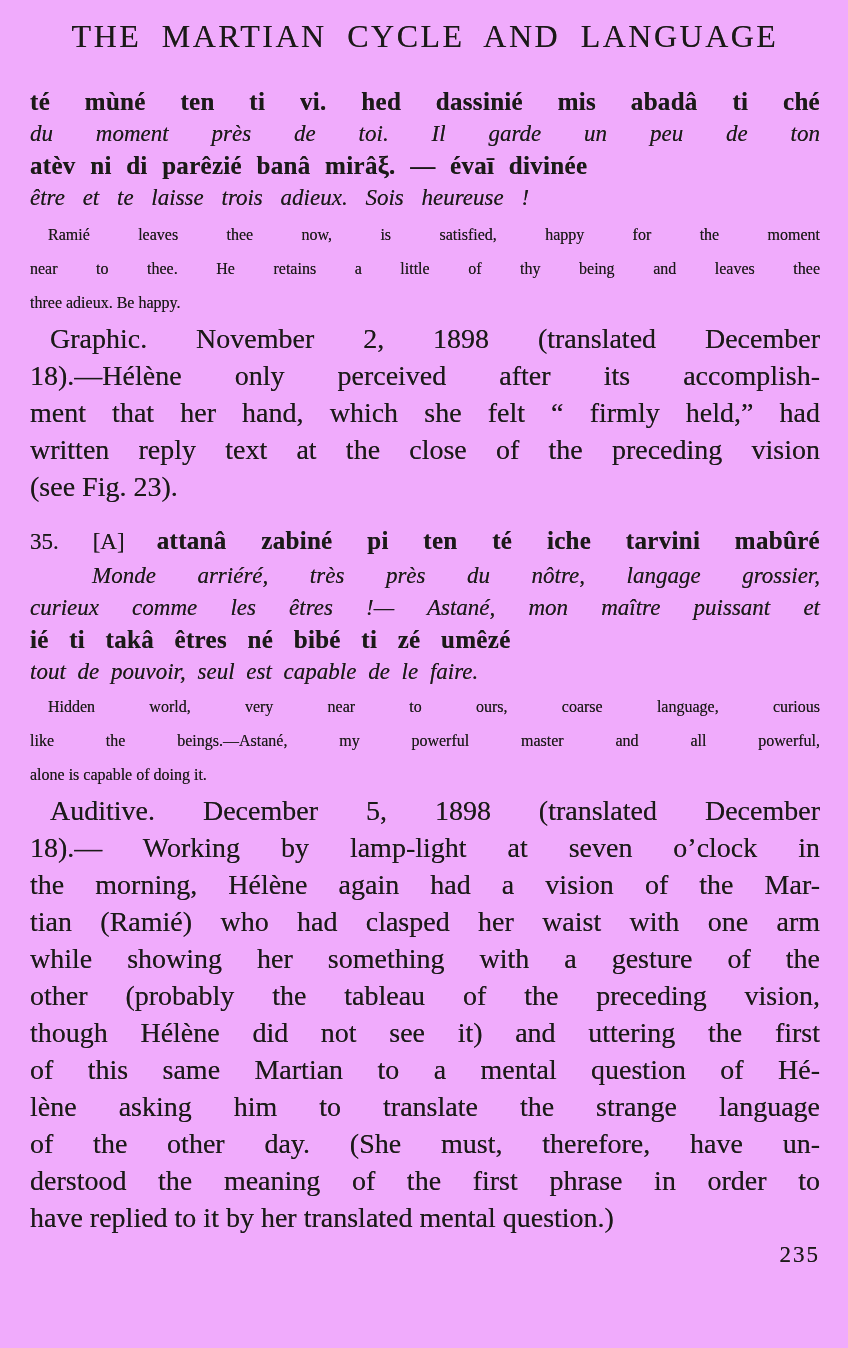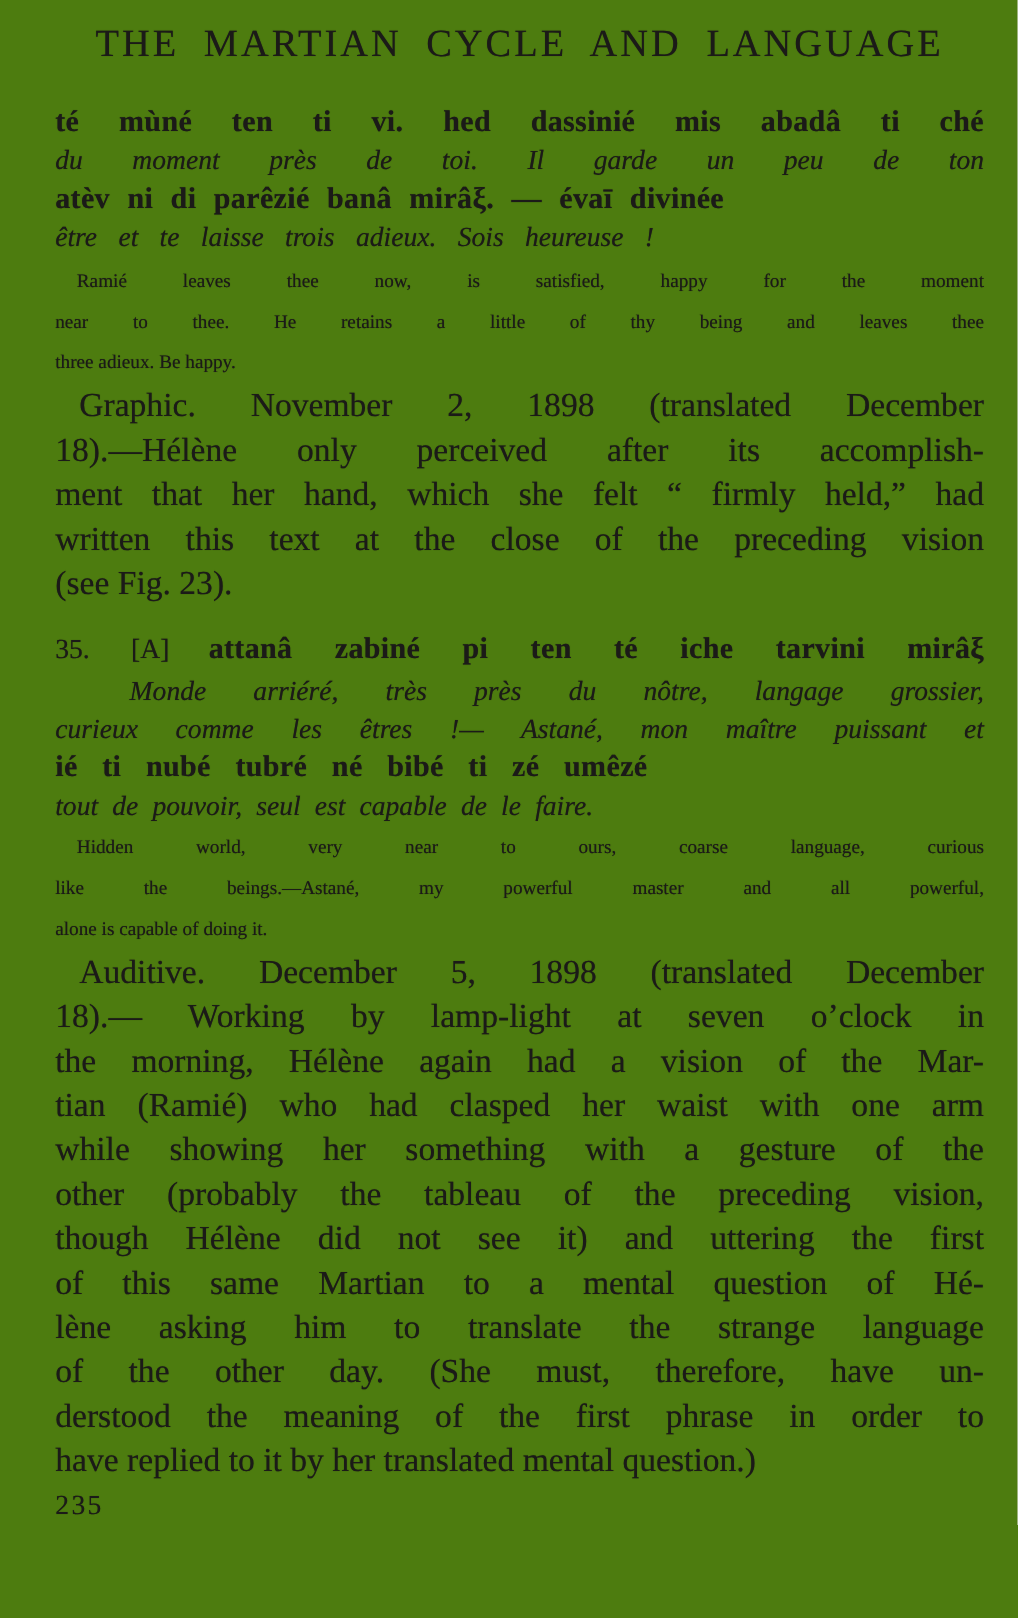--- a/index.html
+++ b/index.html
@@ -1,25 +1,25 @@
 <!DOCTYPE html>
 <html><head>
 <meta charset="utf-8">
 <style>
   html, body { margin: 0; padding: 0; background: #e9e7e2; }
   .page {
     position: relative;
     width: 848px;
     height: 1348px;
     margin: 0 auto;
-    background: #4d7c0f;
+    background: #f0abfc;
     color: #1b1a18;
     font-family: "Liberation Serif", "DejaVu Serif", serif;
     box-sizing: border-box;
-    padding: 16px 28px 0 46px;
+    padding: 16px 28px 0 30px;
     text-shadow: 0 0 0.6px rgba(25,22,20,0.65);
     overflow: hidden;
   }
   .title {
     margin: 0;
     font-size: 32px;
     font-weight: 400;
     text-align: center;
     letter-spacing: 2.5px;
     word-spacing: 10px;
@@ -42,21 +42,21 @@
   .bigpara { font-size: 28px; }
   .bigpara .line { line-height: 37px; text-align: justify; text-align-last: justify; }
   .bigpara .line.first { text-indent: 20px; }
   .bigpara .line.last { text-align-last: left; }
   .mt-il34 { margin-top: 30px; }
   .mt-t34  { margin-top: 4px; }
   .mt-il35 { margin-top: 20px; }
   .mt-t35  { margin-top: 2px; }
   .pagenum {
     margin-top: 4px;
-    text-align: left;
+    text-align: right;
     font-size: 23px;
     letter-spacing: 2px;
     line-height: 30px;
   }
 </style>
 </head>
 <body>
 
 <div class="page">
 
@@ -72,29 +72,29 @@
   <section class="smalltext mt-t34">
     <div class="line first">Ramié leaves thee now, is satisfied, happy for the moment</div>
     <div class="line">near to thee.  He retains a little of thy being and leaves thee</div>
     <div class="line last">three adieux.  Be happy.</div>
   </section>
 
   <section class="bigpara">
     <div class="line first">Graphic.   November 2, 1898 (translated December</div>
     <div class="line">18).—Hélène only perceived after its accomplish-</div>
     <div class="line">ment that her hand, which she felt “ firmly held,” had</div>
-    <div class="line">written this text at the close of the preceding vision</div>
+    <div class="line">written reply text at the close of the preceding vision</div>
     <div class="line last">(see Fig. 23).</div>
   </section>
 
   <section class="mt-il35">
-    <div class="iline jfull"><span class="roman">35. [A]</span> <span class="martian">attanâ zabiné pi ten té iche tarvini mirâξ</span></div>
+    <div class="iline jfull"><span class="roman">35. [A]</span> <span class="martian">attanâ zabiné pi ten té iche tarvini mabûré</span></div>
     <div class="iline gloss jfull gloss-indent">Monde arriéré, très près du nôtre, langage grossier,</div>
     <div class="iline gloss jfull">curieux comme les êtres !—  Astané, mon maître puissant et</div>
-    <div class="iline martian ws14">ié ti nubé tubré né bibé ti zé umêzé</div>
+    <div class="iline martian ws14">ié ti takâ êtres né bibé ti zé umêzé</div>
     <div class="iline gloss ws6">tout de pouvoir, seul est capable de le faire.</div>
   </section>
 
   <section class="smalltext mt-t35">
     <div class="line first">Hidden world, very near to ours, coarse language, curious</div>
     <div class="line">like the beings.—Astané, my powerful master and all powerful,</div>
     <div class="line last">alone is capable of doing it.</div>
   </section>
 
   <section class="bigpara">

